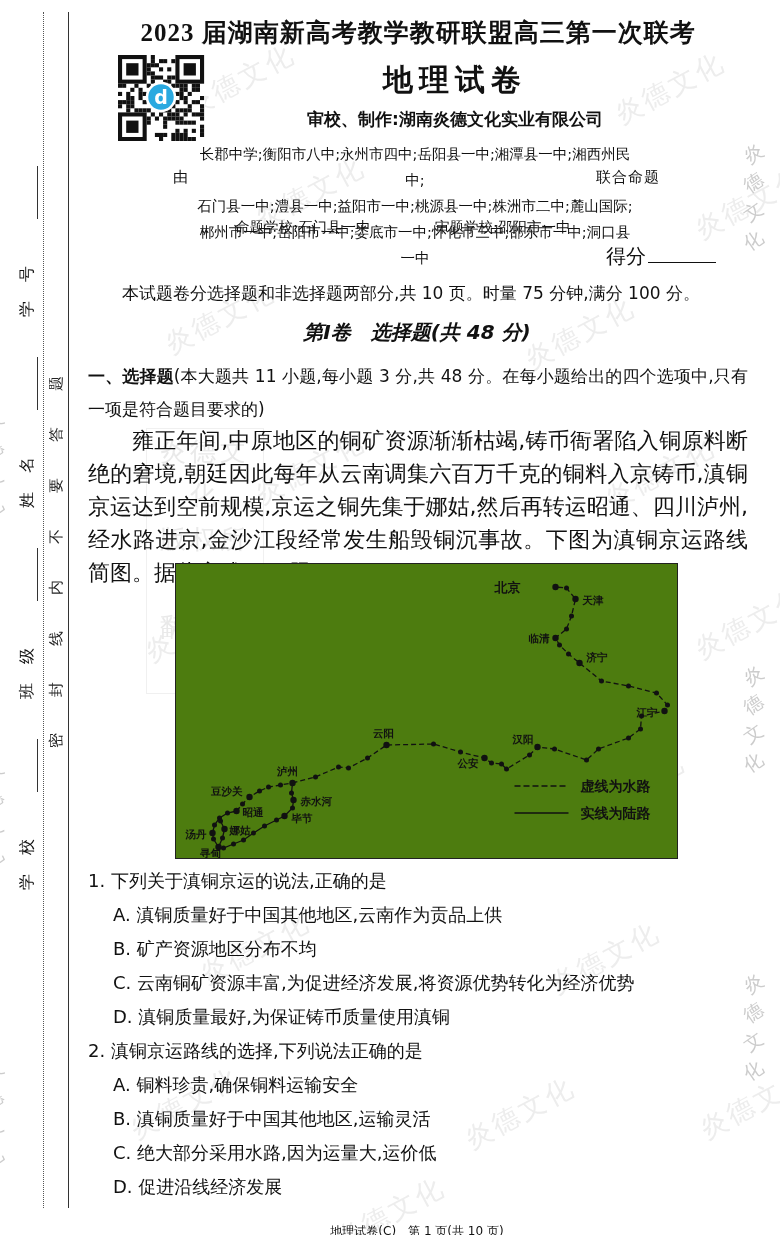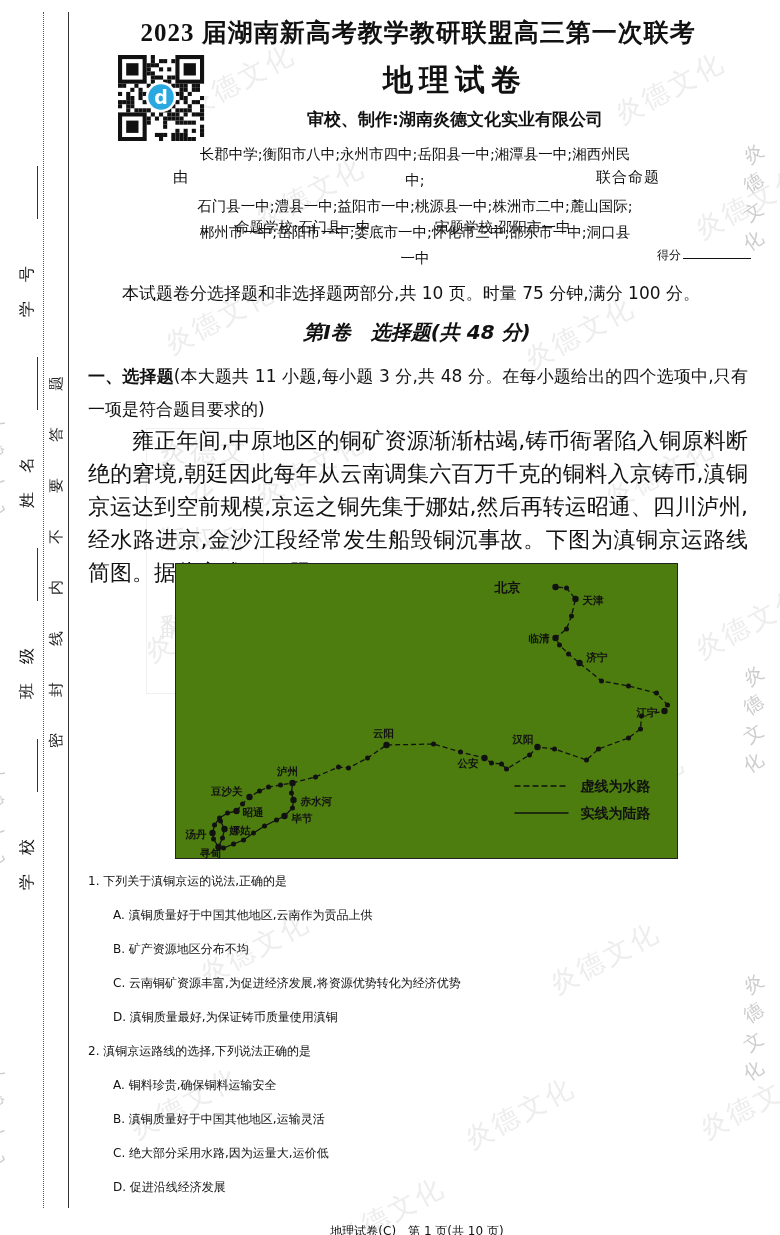--- a/index.html
+++ b/index.html
@@ -9,29 +9,29 @@
   
   .exam-title{top:16px;left:88px;width:660px;text-align:center;font-size:25px;font-weight:bold;letter-spacing:1px;font-family:Liberation Serif, serif;}
   .subject-title{top:60px;left:455px;transform:translateX(-50%);font-size:30px;font-weight:bold;letter-spacing:6px;white-space:nowrap;}
   .producer{top:108px;left:455px;transform:translateX(-50%);font-size:17px;font-weight:bold;white-space:nowrap;}
   .qr{top:55px;left:118px;width:87px;height:86px;}
   .school-lines{top:141px;left:195px;width:440px;text-align:center;font-size:14.5px;line-height:26px;}
   .union-prefix{top:168px;left:173px;font-size:15px;}
   .union-suffix{top:168px;left:596px;font-size:15px;letter-spacing:1px;}
   .proposer{top:218px;left:235px;font-size:14.5px;}
   .reviewer{top:218px;left:435px;font-size:14.5px;}
-  .score-row{top:243px;left:657px;font-size:12px;}
+  .score-row{top:243px;left:606px;font-size:20px;}
   .score-line{display:inline-block;width:68px;border-bottom:1.3px solid #111;height:15px;margin-left:2px;}
   
   .intro{top:282px;left:88px;width:658px;font-size:17px;text-indent:2em;}
   .section-title{top:319px;left:88px;width:658px;text-align:center;font-size:20px;font-weight:bold;font-style:italic;}
   .directions{top:360px;left:88px;width:660px;font-size:17px;line-height:33px;text-align:justify;}
   .directions b{font-weight:bold;}
   .passage{top:424px;left:88px;width:660px;font-size:22px;line-height:33px;text-indent:2em;text-align:justify;}
-  .question{left:88px;width:662px;font-size:12px;line-height:34px;}
+  .question{left:88px;width:662px;font-size:18px;line-height:34px;}
   .q1{top:864px;} .q2{top:1034px;}
   .question .opt{padding-left:25px;}
   .footer{top:1223px;left:88px;width:658px;text-align:center;font-size:12px;}
   
   .map-box{top:563px;left:175px;width:501px;height:294px;border:1.4px solid #222;background:#4d7c0f;}
   .map-box svg{width:100%;height:100%;}
   
   .rule-dotted{top:12px;left:43px;height:1196px;width:0;border-left:1.4px dotted #555;}
   .rule-solid{top:12px;left:68px;height:1196px;width:0;border-left:1.4px solid #333;}
   .fields-strip{top:890px;left:10px;width:724px;height:28px;transform-origin:0 0;transform:rotate(-90deg);

